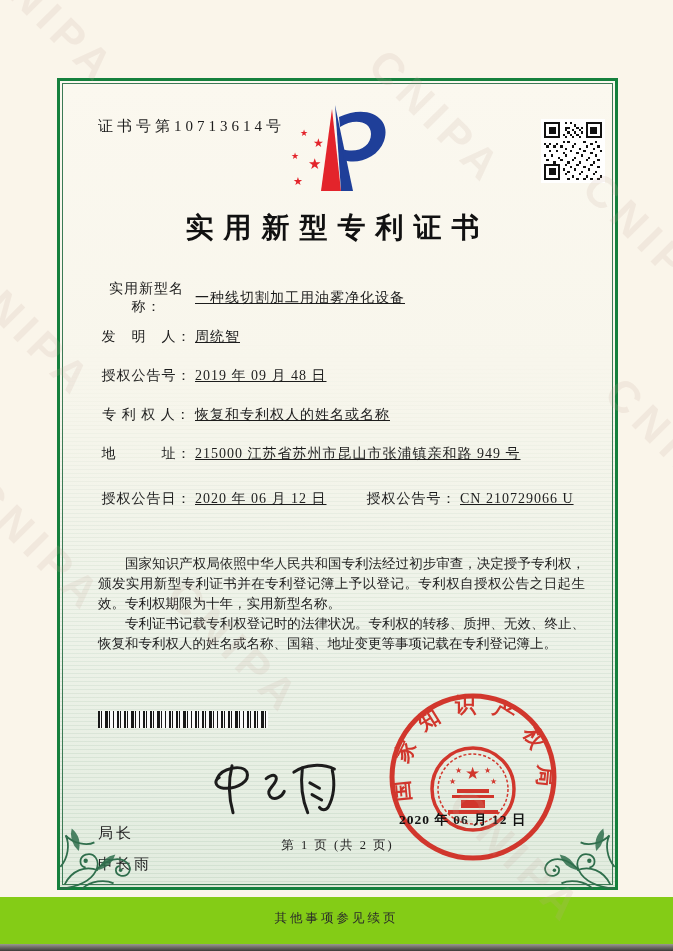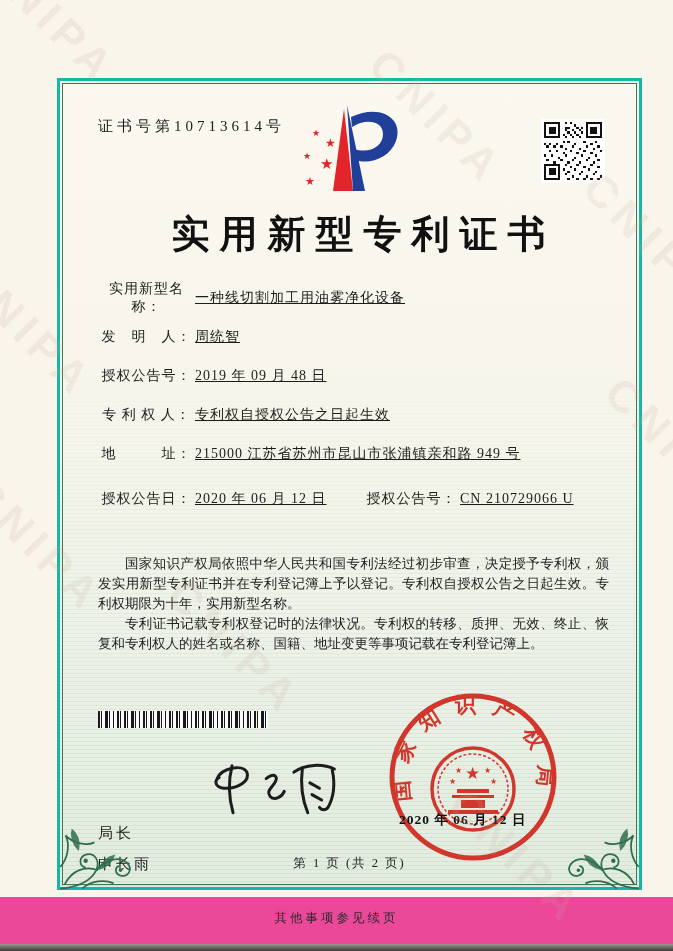--- a/index.html
+++ b/index.html
@@ -7,39 +7,39 @@
   .page{position:relative;width:673px;height:951px;overflow:hidden;background:#faf5ea;margin:0 auto;}
 
   
   .wm{position:absolute;z-index:6;pointer-events:none;
       font-family:"Liberation Sans",sans-serif;font-weight:bold;
       font-size:44px;letter-spacing:7px;color:rgba(202,166,156,0.16);
       transform:rotate(45deg);white-space:nowrap;}
 
   
   .cert{position:absolute;left:57px;top:78px;width:555px;height:806px;
-        border:3px solid #14b8a6;z-index:2;padding-left:24px;}
+        border:3px solid #15803d;z-index:2;}
   .cert .inner-line{position:absolute;inset:2px;border:1px solid #3c7a55;pointer-events:none;}
   .cert-bg{position:absolute;inset:0;
      background:linear-gradient(180deg,#fbf8ef 0%,#f8f6ec 35%,#edf2e8 70%,#e2ecdf 100%);}
   .cert-lines{position:absolute;inset:0;
      background:repeating-linear-gradient(180deg,rgba(88,138,108,.12) 0 1px,transparent 1px 4px);
      -webkit-mask-image:linear-gradient(180deg,transparent 0%,transparent 32%,rgba(0,0,0,.65) 60%,#000 100%);
      mask-image:linear-gradient(180deg,transparent 0%,transparent 32%,rgba(0,0,0,.65) 60%,#000 100%);}
   .content{position:absolute;inset:0;z-index:3;}
 
   .cert-no{position:absolute;left:38px;top:36px;font-size:15px;letter-spacing:4px;color:#1c1c1c;}
 
   .logo{position:absolute;left:50%;top:20px;transform:translateX(-50%);}
 
   .qr{position:absolute;left:481px;top:38px;width:64px;height:64px;background:#fff;padding:3px;box-sizing:border-box;}
   .qr svg{display:block;width:100%;height:100%;}
 
-  .title{position:absolute;left:14px;top:128px;width:100%;text-align:center;
-         font-size:38px;font-weight:bold;letter-spacing:10px;color:#111;}
+  .title{position:absolute;left:0;top:128px;width:100%;text-align:center;
+         font-size:28px;font-weight:bold;letter-spacing:10px;color:#111;}
 
   .fields{position:absolute;left:38px;right:26px;top:197px;}
   .frow{height:39px;display:flex;align-items:center;font-size:14px;color:#1d1d1d;}
   .flabel{width:97px;flex:0 0 97px;letter-spacing:1px;text-align:center;}
   .fvalue{letter-spacing:1px;text-decoration:underline;}
   .grant{margin-top:6px;}
   .grant .fvalue1{width:168px;flex:0 0 168px;}
 
   .paras{position:absolute;left:38px;right:30px;top:473px;
          font-size:13.5px;line-height:20px;color:#1e1e1e;text-align:justify;}
@@ -54,28 +54,28 @@
 
   .signer{position:absolute;left:38px;top:688px;font-family:"Liberation Sans",sans-serif;
           font-size:15px;letter-spacing:3px;color:#222;line-height:31px;margin-top:48px;}
   .signature{position:absolute;left:140px;top:668px;}
 
   .seal{position:absolute;left:325px;top:608px;width:176px;height:176px;}
   .seal svg{display:block;}
   .seal-date{position:absolute;left:339px;top:730px;width:170px;font-size:13.5px;
              font-weight:bold;color:#111;letter-spacing:1px;z-index:4;}
 
-  .page-ind{position:absolute;left:0;top:774px;width:100%;text-align:center;
+  .page-ind{position:absolute;left:0;top:756px;width:100%;text-align:center;
             font-size:12.5px;letter-spacing:2px;color:#222;}
 
   .corner{position:absolute;z-index:4;}
   .corner.br{right:-4px;bottom:-6px;}
   .corner.bl{left:-4px;bottom:-6px;transform:scaleX(-1);}
 
-  .bottom-strip{position:absolute;left:0;top:897px;width:673px;height:47px;background:#ec4899;z-index:1;}
+  .bottom-strip{position:absolute;left:0;top:897px;width:673px;height:47px;background:#84cc16;z-index:1;}
   .bottom-strip .note{width:100%;text-align:center;margin-top:13px;font-size:12.5px;
                       letter-spacing:3px;color:#2a2a2a;}
   .bottom-edge{position:absolute;left:0;top:944px;width:673px;height:7px;
                background:linear-gradient(180deg,#9a9890,#3c3b38);z-index:1;}
 </style>
 </head>
 <body>
 
 <div class="page">
 
@@ -170,21 +170,21 @@
         <div class="frow">
           <span class="flabel">发　明　人：</span>
           <span class="fvalue">周统智</span>
         </div>
         <div class="frow">
           <span class="flabel">授权公告号：</span>
           <span class="fvalue">2019 年 09 月 48 日</span>
         </div>
         <div class="frow">
           <span class="flabel">专 利 权 人：</span>
-          <span class="fvalue">专利权自授权公告之日起生效</span>
+          <span class="fvalue">恢复和专利权人的姓名或名称</span>
         </div>
         <div class="frow">
           <span class="flabel">地　　　址：</span>
           <span class="fvalue">215000 江苏省苏州市昆山市张浦镇亲和路 949 号</span>
         </div>
         <div class="frow grant">
           <span class="flabel">授权公告日：</span>
           <span class="fvalue fvalue1">2020 年 06 月 12 日</span>
           <span class="flabel">授权公告号：</span>
           <span class="fvalue">CN 210729066 U</span>

